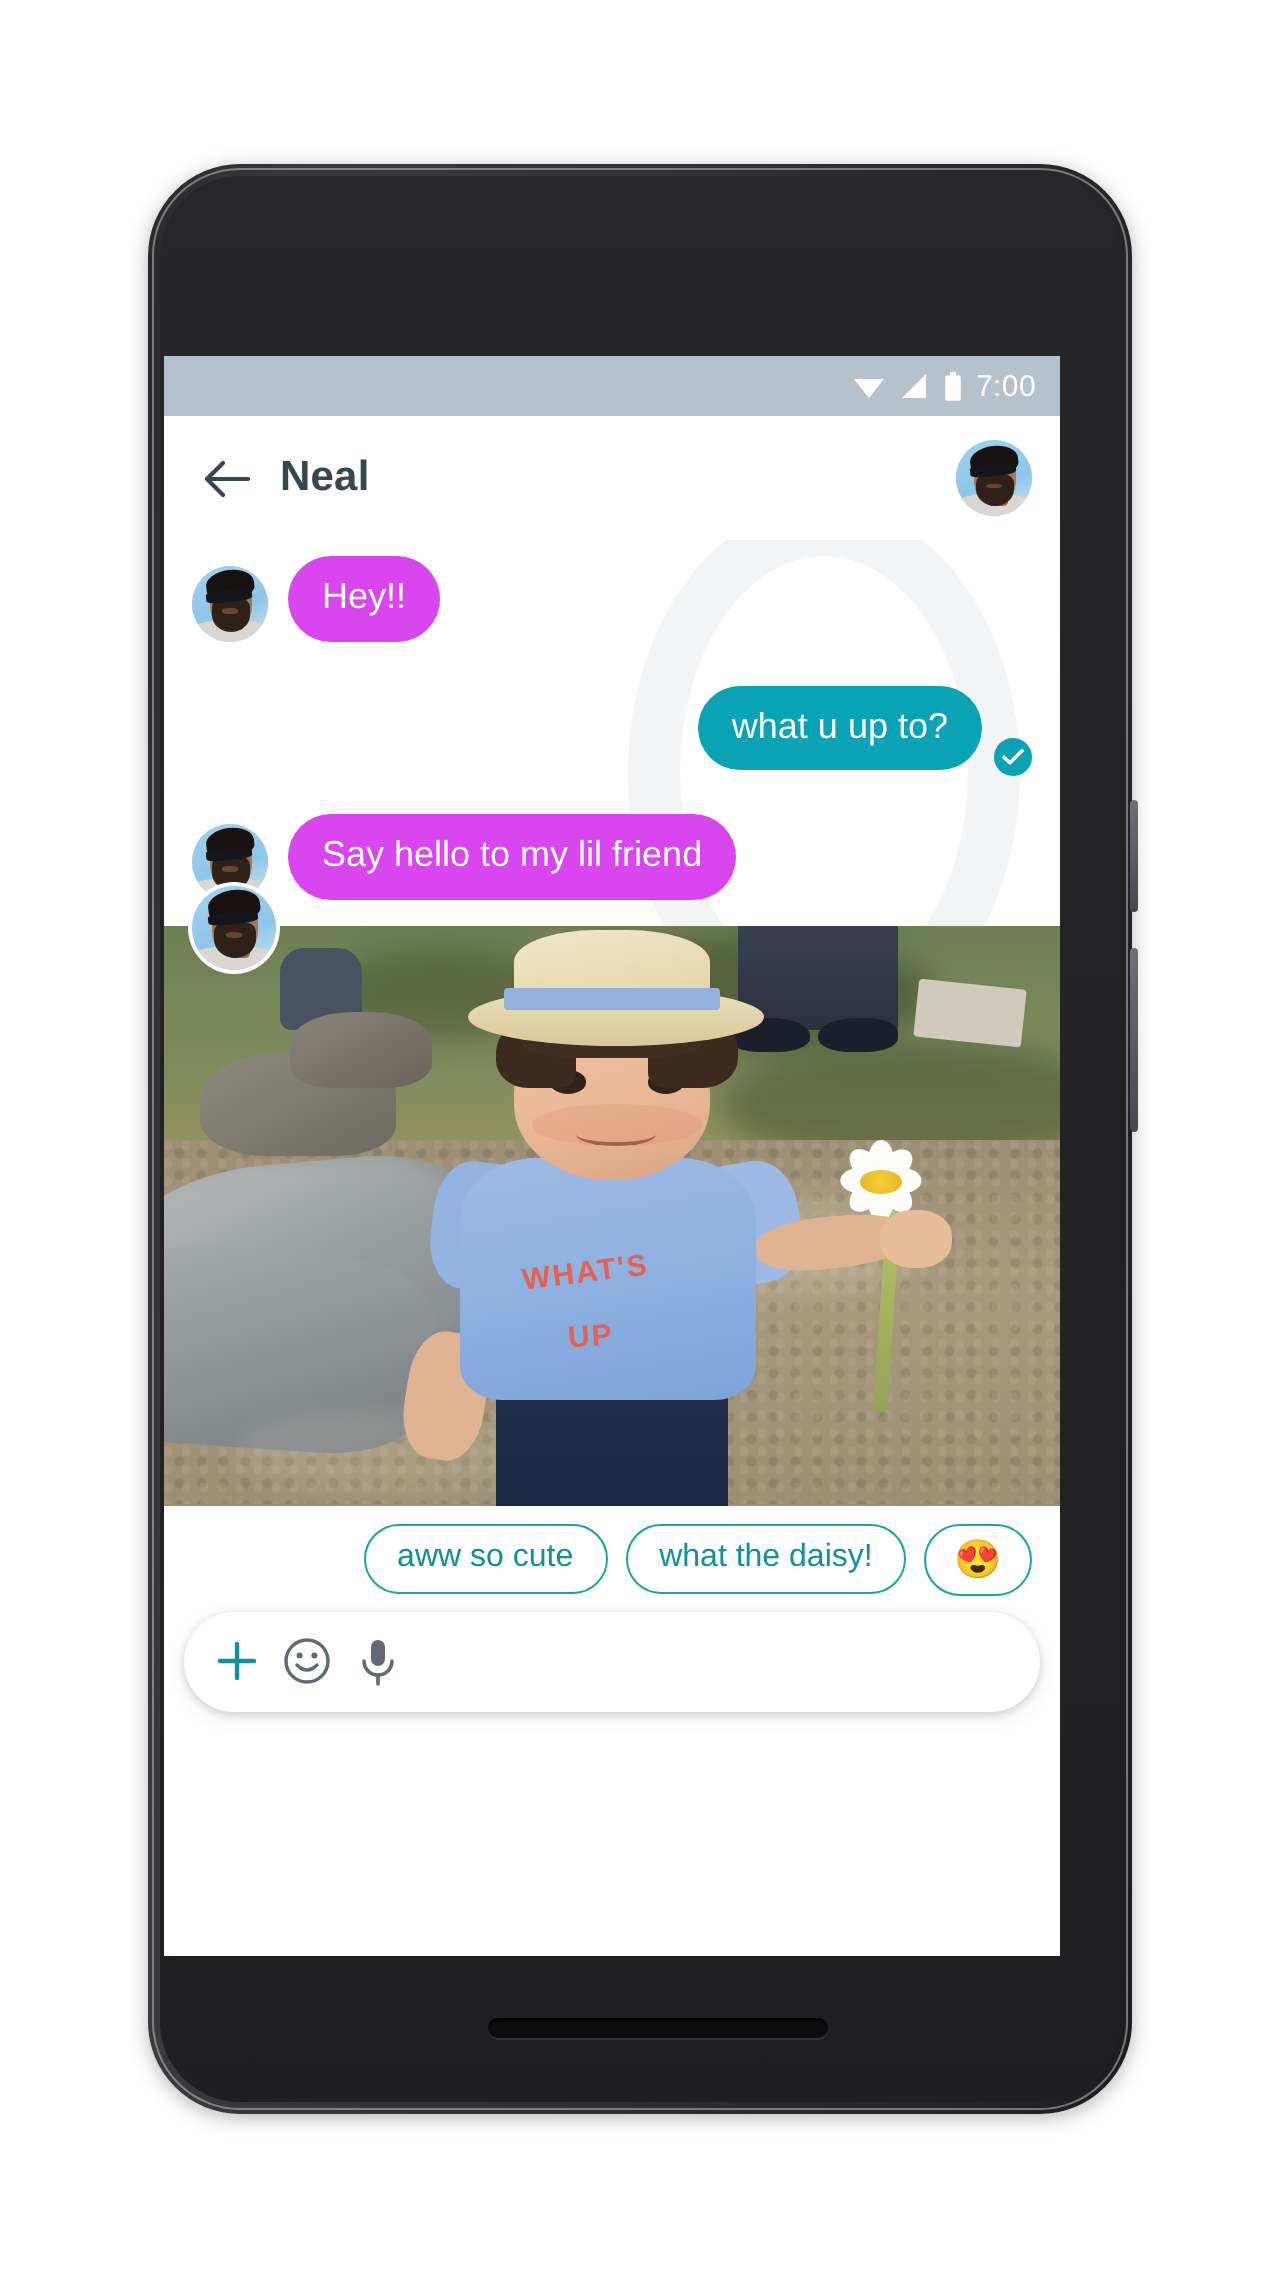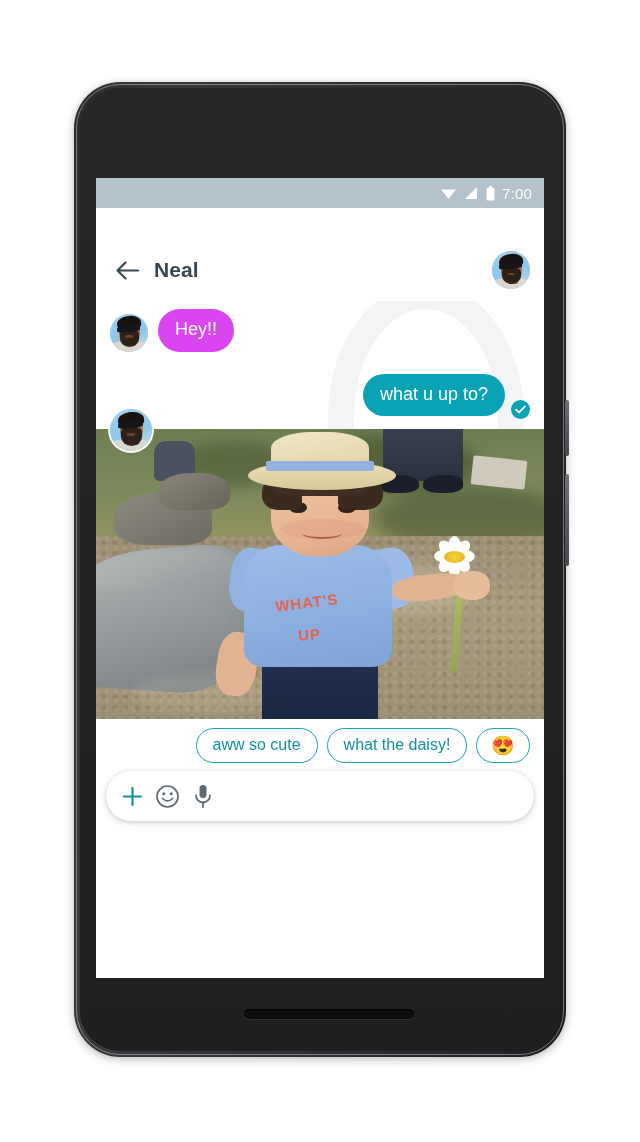--- a/index.html
+++ b/index.html
@@ -57,42 +57,42 @@
   }
   #volume-button{
     position:absolute; right:-3px; top:392px;
     width:4px; height:92px; border-radius:2px;
     background:linear-gradient(180deg,#6e7076,#46484d);
   }
 
   
   #phone-screen{
     position:absolute;
-    left:22px; top:96px;
+    left:8px; top:96px;
     width:448px; height:800px;
     background:#fff;
     overflow:hidden;
   }
 
   
   #status-bar{
     height:30px; background:#b4c2cb;
     display:flex; align-items:center; justify-content:flex-end;
     padding-right:12px; gap:7px;
   }
   .sb-icon{ display:block; }
   #status-time{
     color:#fff; font-size:15px; letter-spacing:.2px;
   }
 
   
   #app-bar{
     height:62px; background:#fff;
     display:flex; align-items:center; padding:0 14px;
-    position:relative; z-index:4;margin-top:31px;
+    position:relative; z-index:4;
   }
   #back-button{ width:34px; height:34px; display:flex; align-items:center; justify-content:center; }
   #conversation-title{
     font-size:21px; color:#37474f; font-weight:700;
     margin-left:10px; letter-spacing:.1px;
   }
   #app-bar-spacer{ flex:1; }
 
   
   .avatar{
@@ -336,20 +336,33 @@
 
       <div class="msg-row outgoing" style="margin-top:22px;">
         <div class="bubble outgoing">what u up to?</div>
         <div id="delivered-badge">
           <svg width="11" height="9" viewBox="0 0 11 9">
             <path d="M1 4.6 L4 7.4 L10 1.4" stroke="#ffffff" stroke-width="1.8" fill="none" stroke-linecap="round" stroke-linejoin="round"></path>
           </svg>
         </div>
       </div>
 
+      <div class="msg-row incoming" style="margin-top:22px;">
+        <div class="avatar row-avatar">
+          <div class="av-sky"></div>
+          <div class="av-shoulder"></div>
+          <div class="av-neck"></div>
+          <div class="av-face"></div>
+          <div class="av-beard"></div>
+          <div class="av-mouth"></div>
+          <div class="av-hair"></div>
+          <div class="av-glasses"></div>
+        </div>
+        <div class="bubble incoming">Say hello to my lil friend</div>
+      </div>
 
       <div id="photo-message-row">
         <div class="avatar" id="photo-avatar">
           <div class="av-sky"></div>
           <div class="av-shoulder"></div>
           <div class="av-neck"></div>
           <div class="av-face"></div>
           <div class="av-beard"></div>
           <div class="av-mouth"></div>
           <div class="av-hair"></div>

